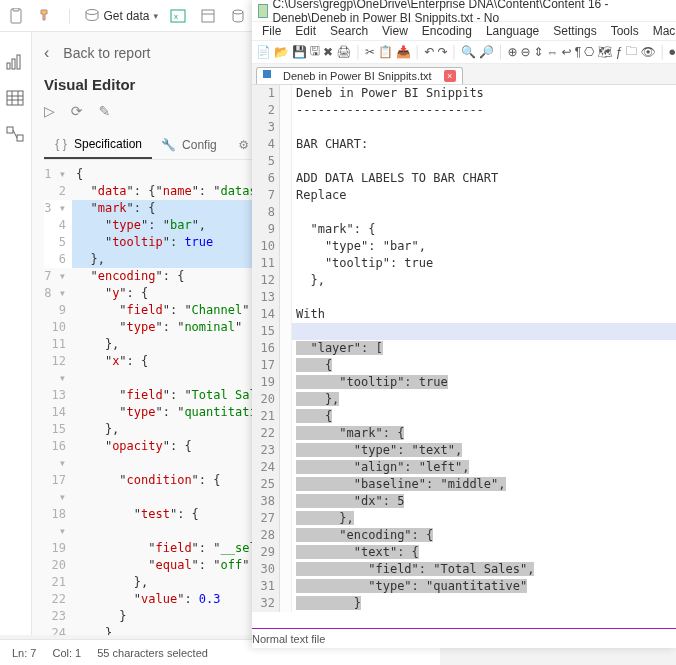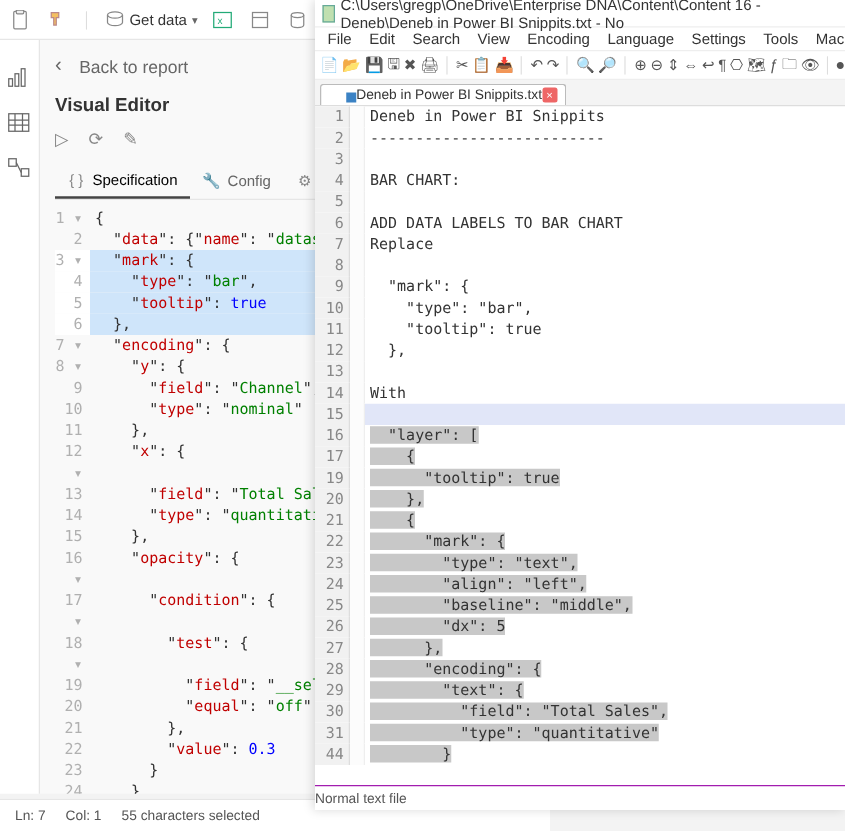--- a/index.html
+++ b/index.html
@@ -39,21 +39,21 @@
   .pbi-status { position: absolute; bottom: 0; left: 0; width: 440px; height: 26px; background: #fff; border-top: 1px solid #e6e6e6; display: flex; align-items: center; padding: 0 12px; font-size: 11px; color: #555; gap: 16px; }
   
   .npp { position: absolute; top: 0; left: 252px; width: 424px; height: 648px; background: #fff; box-shadow: -2px 0 8px rgba(0,0,0,0.15); display: flex; flex-direction: column; }
   .npp-title { height: 22px; background: #fff; font-size: 12px; color: #333; display: flex; align-items: center; padding: 0 6px; border-bottom: 1px solid #eee; }
   .npp-title .ico { width: 14px; height: 14px; margin-right: 4px; display: inline-block; background: #c0e0b0; border: 1px solid #6a9; }
   .npp-menu { display: flex; gap: 2px; padding: 1px 4px; font-size: 12px; color: #333; }
   .npp-menu span { padding: 1px 6px; cursor: pointer; }
   .npp-tools { display: flex; align-items: center; gap: 3px; padding: 3px 4px; border-top: 1px solid #eee; border-bottom: 1px solid #eee; overflow: hidden; }
   .npp-tool { width: 16px; height: 16px; display: flex; align-items: center; justify-content: center; color: #555; cursor: pointer; }
   .npp-tabbar { display: flex; background: #f4f4f4; padding: 3px 4px 0 4px; }
-  .npp-tab { background: #fff; border: 1px solid #bbb; border-bottom: none; border-radius: 3px 3px 0 0; padding: 2px 6px 2px 20px; font-size: 11px; display: flex; align-items: flex-end; gap: 0; cursor: pointer; }
+  .npp-tab { background: #fff; border: 1px solid #bbb; border-bottom: none; border-radius: 3px 3px 0 0; padding: 2px 6px 2px 6px; font-size: 11px; display: flex; align-items: flex-start; gap: 12px; cursor: pointer; }
   .npp-tab .sq { width: 8px; height: 8px; background: #3b82c4; display: inline-block; }
   .npp-tab .x { width: 12px; height: 12px; display: inline-flex; align-items: center; justify-content: center; background: #e66; color: #fff; font-size: 9px; border-radius: 2px; cursor: pointer; }
   .npp-editor { flex: 1; overflow: hidden; font-family: Consolas, monospace; font-size: 12px; line-height: 17px; border-top: 1px solid #ddd; }
   .nline { display: flex; }
   .ngut { width: 28px; text-align: right; padding-right: 4px; color: #888; background: #f1f1f1; border-right: 1px solid #ddd; user-select: none; }
   .nfold { width: 12px; background: #fcfcfc; border-right: 1px solid #eee; color: #999; text-align: center; font-size: 10px; cursor: pointer; }
   .ntxt { flex: 1; padding-left: 4px; white-space: pre; }
   .hl { background: #e1e6f8; }
   .selg { background: #c8c8c8; }
   .npp-status { height: 20px; border-top: 1px solid #a21caf; font-size: 11px; color: #555; display: flex; align-items: center; padding: 0 0; }
@@ -439,21 +439,21 @@
         <div class="ngut">24</div>
         <div class="nfold"></div>
         <div class="ntxt"><span class="selg">        "align": "left",</span></div>
       </div>
       <div class="nline">
         <div class="ngut">25</div>
         <div class="nfold"></div>
         <div class="ntxt"><span class="selg">        "baseline": "middle",</span></div>
       </div>
       <div class="nline">
-        <div class="ngut">26</div>
+        <div class="ngut">38</div>
         <div class="nfold"></div>
         <div class="ntxt"><span class="selg">        "dx": 5</span></div>
       </div>
       <div class="nline">
         <div class="ngut">27</div>
         <div class="nfold"></div>
         <div class="ntxt"><span class="selg">      },</span></div>
       </div>
       <div class="nline">
         <div class="ngut">28</div>
@@ -469,21 +469,21 @@
         <div class="ngut">30</div>
         <div class="nfold"></div>
         <div class="ntxt"><span class="selg">          "field": "Total Sales",</span></div>
       </div>
       <div class="nline">
         <div class="ngut">31</div>
         <div class="nfold"></div>
         <div class="ntxt"><span class="selg">          "type": "quantitative"</span></div>
       </div>
       <div class="nline">
-        <div class="ngut">44</div>
+        <div class="ngut">32</div>
         <div class="nfold"></div>
         <div class="ntxt"><span class="selg">        }</span></div>
       </div>
     </div>
   <div class="npp-status">
     <span>Normal text file</span>
   </div>
 </div>
 
 </body></html>

